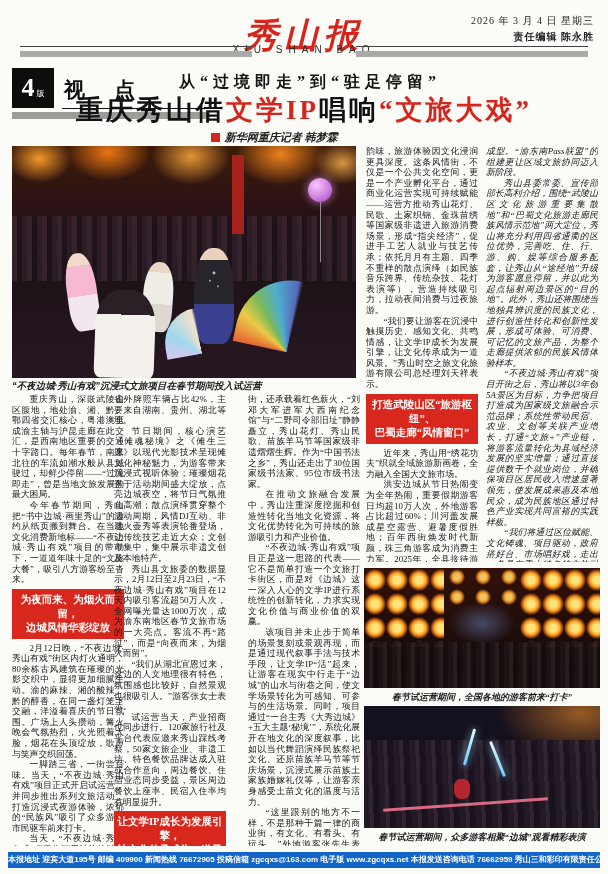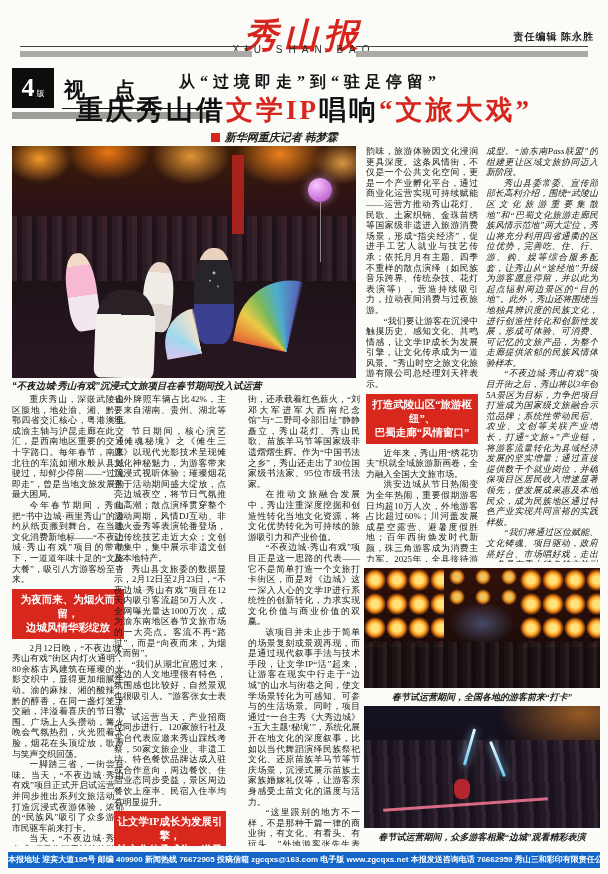--- a/index.html
+++ b/index.html
@@ -116,20 +116,21 @@
 <body>
 
 <div id="page">
 
   <div id="masthead">秀山报</div>
   <div id="masthead-latin">XIU SHAN BAO</div>
   <div class="mast-line" style="left:20px;width:232px;"></div>
   <div class="mast-line" style="left:356px;width:232px;"></div>
   <div class="mast-bar" style="left:20px;width:232px;"></div>
   <div class="mast-bar" style="left:356px;width:232px;"></div>
+  <div id="issue-date">2026 年 3 月 4 日  星期三</div>
   <div id="issue-editor">责任编辑  陈永胜</div>
 
   <div id="edition-box">
     <span id="edition-num">4</span>
     <span id="edition-unit">版</span>
   </div>
   <div id="section-title">视 点</div>
   <div id="section-underline"></div>
   <div id="section-bar"></div>
 

